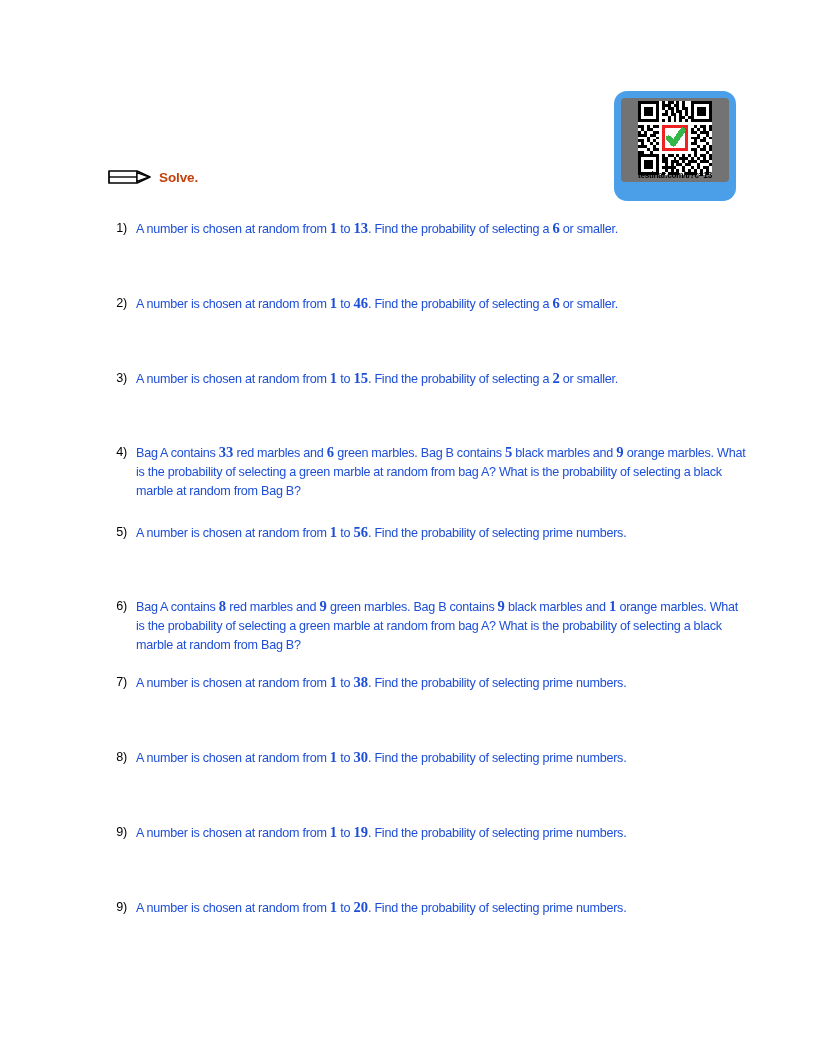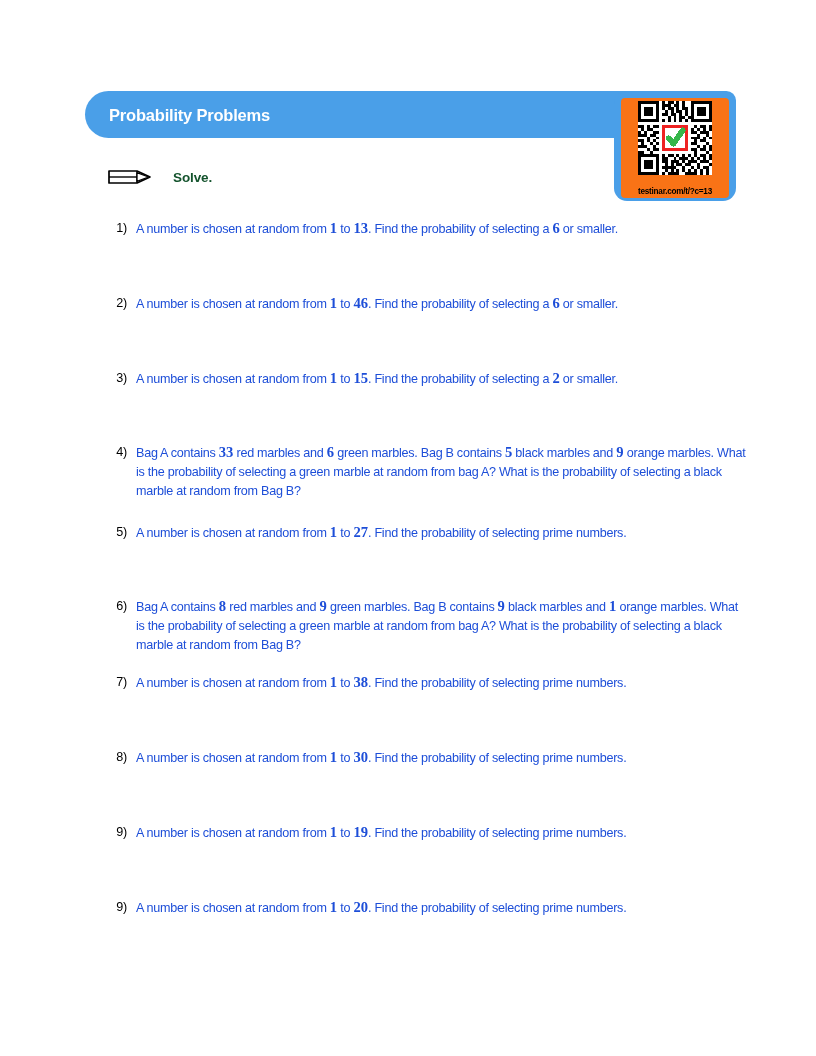--- a/index.html
+++ b/index.html
@@ -58,22 +58,22 @@
     background: #4a9fe8;
     border-radius: 13px;
     box-sizing: border-box;
   }
   .qr-inner {
     position: absolute;
     left: 50%;
     transform: translateX(-50%);
     top: 7px;
     width: 108px;
-    height: 100px;
-    background: #f97316;
+    height: 84px;
+    background: #737373;
     border-radius: 4px;
     box-sizing: border-box;
     overflow: hidden;
   }
   .qr-code {
     position: absolute;
     left: 4px;
     top: 3px;
     width: 100px;
     height: 74px;
@@ -100,25 +100,25 @@
     display: flex;
     align-items: center;
     height: 22px;
   }
   .pencil-icon {
     width: 46px;
     height: 20px;
     display: block;
   }
   .instruction-label {
-    margin-left: 20px;
+    margin-left: 6px;
     font-family: "Liberation Sans", sans-serif;
     font-size: 13.5px;
     font-weight: bold;
-    color: #14532d;
+    color: #c2410c;
     letter-spacing: -0.1px;
   }
 
   
   .questions {
     position: absolute;
     left: 108px;
     top: 219px;
     width: 640px;
   }
@@ -153,23 +153,20 @@
     font-weight: bold;
     font-size: 14.6px;
     letter-spacing: 0;
   }
 </style>
 </head>
 <body>
 
 <div class="page">
 
-  <div class="header-banner">
-    <div class="header-title">Probability Problems</div>
-  </div>
 
   <div class="qr-badge">
     <div class="qr-inner">
       <svg class="qr-code" viewBox="0 0 25 25" shape-rendering="crispEdges">
         <rect x="0" y="0" width="25" height="25" fill="#ffffff"></rect>
         <g fill="#000000">
 
           <rect x="0" y="0" width="7" height="1"></rect>
             <rect x="0" y="6" width="7" height="1"></rect>
           <rect x="0" y="0" width="1" height="7"></rect>
@@ -347,21 +344,21 @@
       <div class="question" style="position: absolute; left: 0px; top: 150px; width: 640px;">
         <div class="q-num">3)</div>
         <div class="q-body"><span>A number is chosen at random from </span><b>1</b><span> to </span><b>15</b><span>. Find the probability of selecting a </span><b>2</b><span> or smaller.</span></div>
       </div>
       <div class="question" style="position: absolute; left: 0px; top: 224px; width: 640px;">
         <div class="q-num">4)</div>
         <div class="q-body"><span>Bag A contains </span><b>33</b><span> red marbles and </span><b>6</b><span> green marbles. Bag B contains </span><b>5</b><span> black marbles and </span><b>9</b><span> orange marbles. What is the probability of selecting a green marble at random from bag A? What is the probability of selecting a black marble at random from Bag B?</span></div>
       </div>
       <div class="question" style="position: absolute; left: 0px; top: 304px; width: 640px;">
         <div class="q-num">5)</div>
-        <div class="q-body"><span>A number is chosen at random from </span><b>1</b><span> to </span><b>27</b><span>. Find the probability of selecting prime numbers.</span></div>
+        <div class="q-body"><span>A number is chosen at random from </span><b>1</b><span> to </span><b>56</b><span>. Find the probability of selecting prime numbers.</span></div>
       </div>
       <div class="question" style="position: absolute; left: 0px; top: 378px; width: 640px;">
         <div class="q-num">6)</div>
         <div class="q-body"><span>Bag A contains </span><b>8</b><span> red marbles and </span><b>9</b><span> green marbles. Bag B contains </span><b>9</b><span> black marbles and </span><b>1</b><span> orange marbles. What is the probability of selecting a green marble at random from bag A? What is the probability of selecting a black marble at random from Bag B?</span></div>
       </div>
       <div class="question" style="position: absolute; left: 0px; top: 454px; width: 640px;">
         <div class="q-num">7)</div>
         <div class="q-body"><span>A number is chosen at random from </span><b>1</b><span> to </span><b>38</b><span>. Find the probability of selecting prime numbers.</span></div>
       </div>
       <div class="question" style="position: absolute; left: 0px; top: 529px; width: 640px;">

